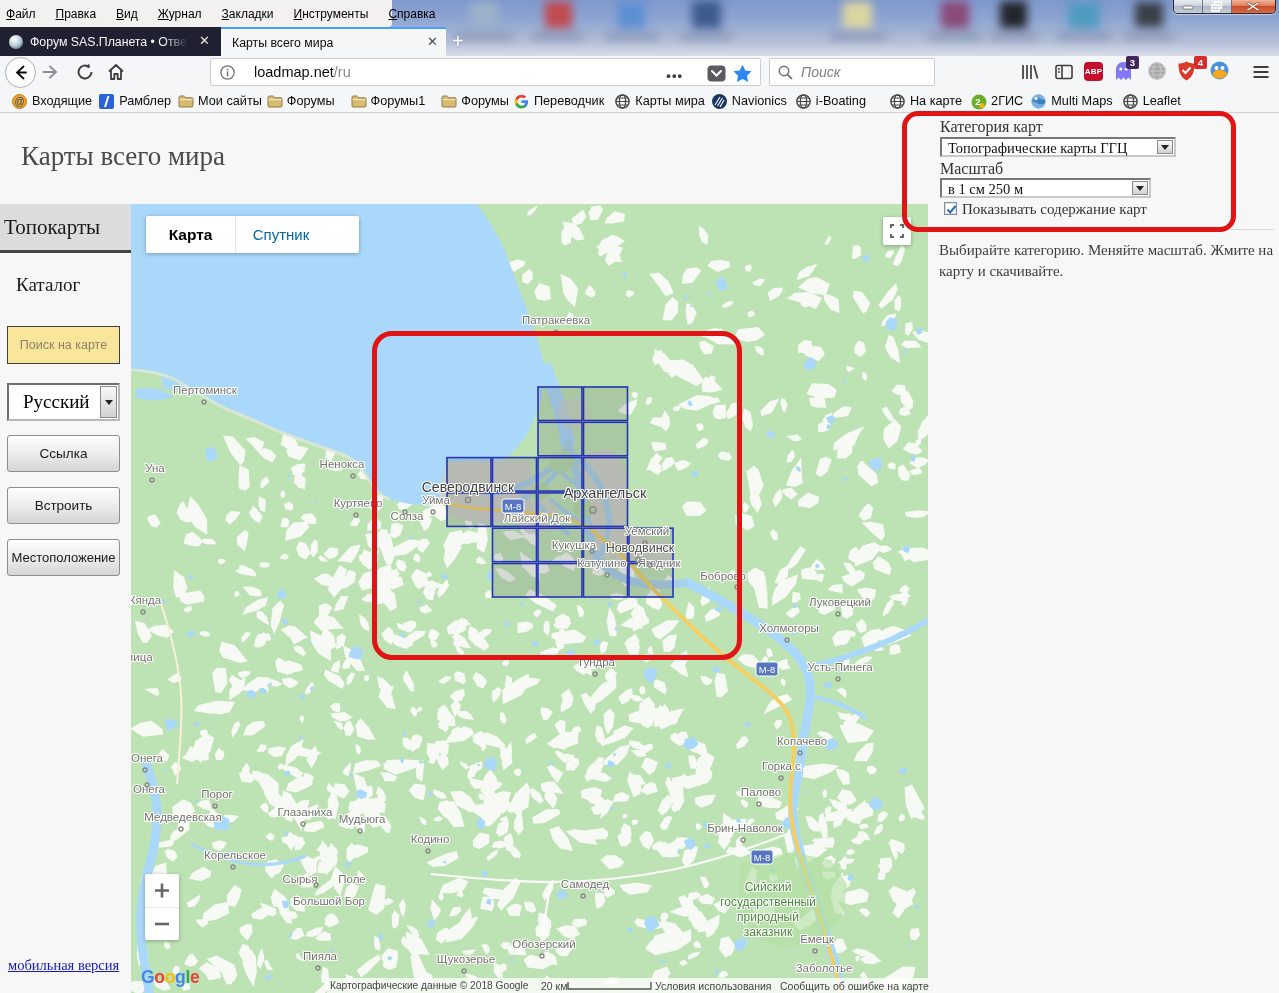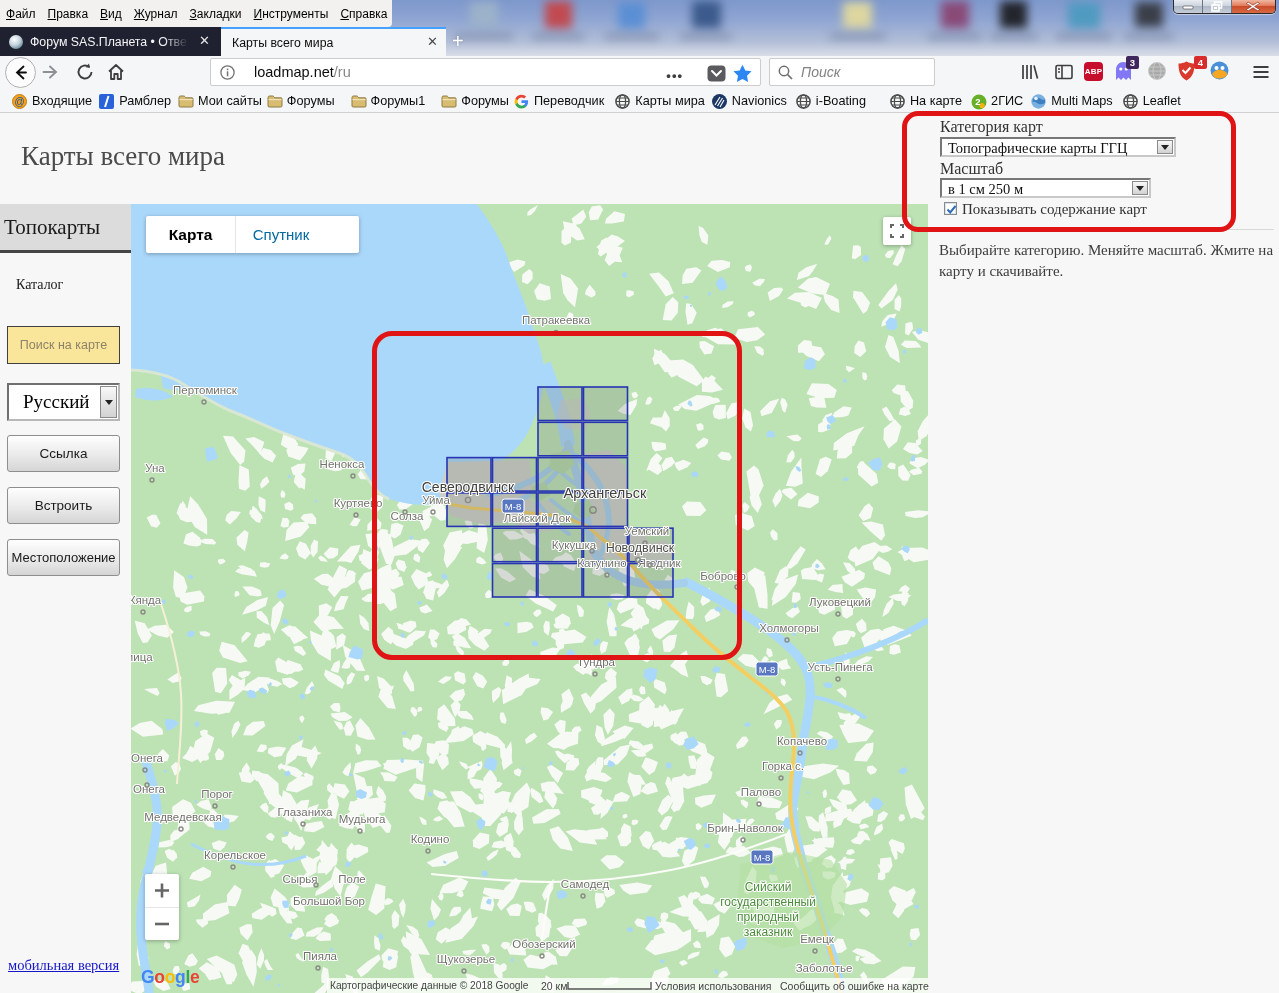--- a/index.html
+++ b/index.html
@@ -1,20 +1,20 @@
 <!DOCTYPE html>
 <html><head><meta charset="utf-8"><style>
 *{margin:0;padding:0;box-sizing:border-box}
 html,body{width:1279px;height:993px;overflow:hidden;font-family:"Liberation Sans",sans-serif;position:relative;background:#f7f7f7}
 .abs{position:absolute}
 
 #desk{position:absolute;left:0;top:0;width:1279px;height:56px;background:linear-gradient(#7e98cc 0%,#8fa5d2 35%,#b3bfd8 75%,#d9dde8 100%);overflow:hidden}
 #titlerow{position:absolute;left:0;top:0;width:1279px;height:27px;overflow:visible}
 #deskicons{position:absolute;left:0;top:0;width:1279px;height:56px;filter:blur(5px)}
-#menubar{position:absolute;left:0;top:0;width:392px;height:27px;background:#f2f1f0;border-bottom-right-radius:4px;display:flex;align-items:center;padding-left:0;gap:0;font-size:12px;color:#000}
+#menubar{position:absolute;left:0;top:0;width:392px;height:27px;background:#f2f1f0;border-bottom-right-radius:4px;display:flex;align-items:center;padding-left:0;gap:8px;font-size:12px;color:#000}
 #menubar span{padding:0 6px}
 #menubar span u{text-decoration:underline}
 #winbtns{position:absolute;right:3px;top:0;width:103px;height:14px;display:flex;border:1px solid #2a2a2a;border-top:none;border-radius:0 0 5px 5px;overflow:hidden;box-shadow:0 1px 1px rgba(255,255,255,0.5)}
 .wb{height:100%;background:linear-gradient(#e8ecf2 0%,#cdd4de 45%,#aeb8c6 50%,#c6cdd8 100%);border-right:1px solid #6a7283;display:flex;align-items:center;justify-content:center}
 #wb-close{background:linear-gradient(#f0b8a2 0%,#e27a5a 45%,#c94d2a 50%,#d96a43 100%);border-right:none}
 
 #tabrow{position:absolute;left:0;top:27px;width:1279px;height:29px}
 #tab1{position:absolute;left:0;top:0;width:221px;height:29px;background:#1f2130;display:flex;align-items:center;overflow:hidden}
 #tab1 .fav{width:14px;height:14px;margin-left:9px;border-radius:50%;background:radial-gradient(circle at 38% 32%,#ffffff,#c3d2de 45%,#72909c 75%,#4a6a78);flex:none}
 #tab1 .t{color:#f5f6f7;font-size:12.3px;margin-left:7px;white-space:nowrap;overflow:hidden;width:170px;-webkit-mask-image:linear-gradient(90deg,#000 82%,transparent)}
@@ -35,21 +35,21 @@
 #searchbar .ph{font-size:14px;color:#838383;font-style:italic;margin-left:8px}
 .badge{position:absolute;min-width:13px;height:13px;border-radius:2px;color:#fff;font-size:9.5px;font-weight:700;text-align:center;line-height:13px;padding:0 1px}
 
 #bmrow{position:absolute;left:0;top:90px;width:1279px;height:23px;background:#f5f6f7;border-bottom:1px solid #d0d0d2;display:flex;align-items:center;font-size:12.7px;color:#0c0c0d}
 .bm{display:flex;align-items:center;margin-left:12px;white-space:nowrap}
 .bm .ic{width:15px;height:15px;margin-right:5px;position:relative;flex:none}
 
 #page{position:absolute;left:0;top:114px;width:1279px;height:879px;background:#f7f7f7;font-family:"Liberation Serif",serif}
 #h1{position:absolute;left:21px;top:27px;font-size:27px;color:#4a4a4a;letter-spacing:0px}
 #tabTopo{position:absolute;left:0;top:90px;width:131px;height:49px;background:#dcdcdc;border-bottom:3px solid #454545;font-size:21px;color:#1a1a1a;line-height:46px;padding-left:4px}
-#tabKat{position:absolute;left:0;top:146px;width:131px;height:49px;font-size:14px;color:#1a1a1a;line-height:49px;padding-left:16px}
+#tabKat{position:absolute;left:0;top:146px;width:131px;height:49px;font-size:19px;color:#1a1a1a;line-height:49px;padding-left:16px}
 #btnSearch{position:absolute;left:7px;top:212px;width:113px;height:38px;background:#f9e69a;border:1px solid #3f3f3f;font-family:"Liberation Sans",sans-serif;font-size:12.5px;color:#8d8368;text-align:center;line-height:36px}
 #selLang{position:absolute;left:7px;top:269px;width:113px;height:38px;background:#fff;border:2px solid #9a9a9a;border-color:#707070 #b8b8b8 #b8b8b8 #707070}
 #selLang .t{font-size:19px;color:#000;margin:6px 0 0 14px}
 .dropbtn{position:absolute;right:1px;top:1px;bottom:1px;width:17px;background:linear-gradient(#f8f8f8,#d2d2d2);border:1px solid #8a8a8a;display:flex;align-items:center;justify-content:center}
 .dropbtn:after{content:"";width:0;height:0;border:4px solid transparent;border-top:5px solid #222;margin-top:4px}
 .graybtn{position:absolute;left:7px;width:113px;height:37px;background:linear-gradient(#fefefe,#e8e8e8 60%,#d5d5d5);border:1px solid #8e8e8e;border-radius:3px;font-family:"Liberation Sans",sans-serif;font-size:13.5px;color:#1a1a1a;text-align:center;line-height:35px}
 #moblink{position:absolute;left:8px;top:843px;font-size:14.5px;color:#1717c9;text-decoration:underline}
 .rlab{position:absolute;font-size:16px;color:#333;font-family:"Liberation Serif",serif}
 .rsel{position:absolute;background:#fff;border:2px solid;border-color:#777 #c8c8c8 #c8c8c8 #777;font-size:14.5px;color:#111;font-family:"Liberation Serif",serif}
 .rsel .t{margin:1px 0 0 6px}

